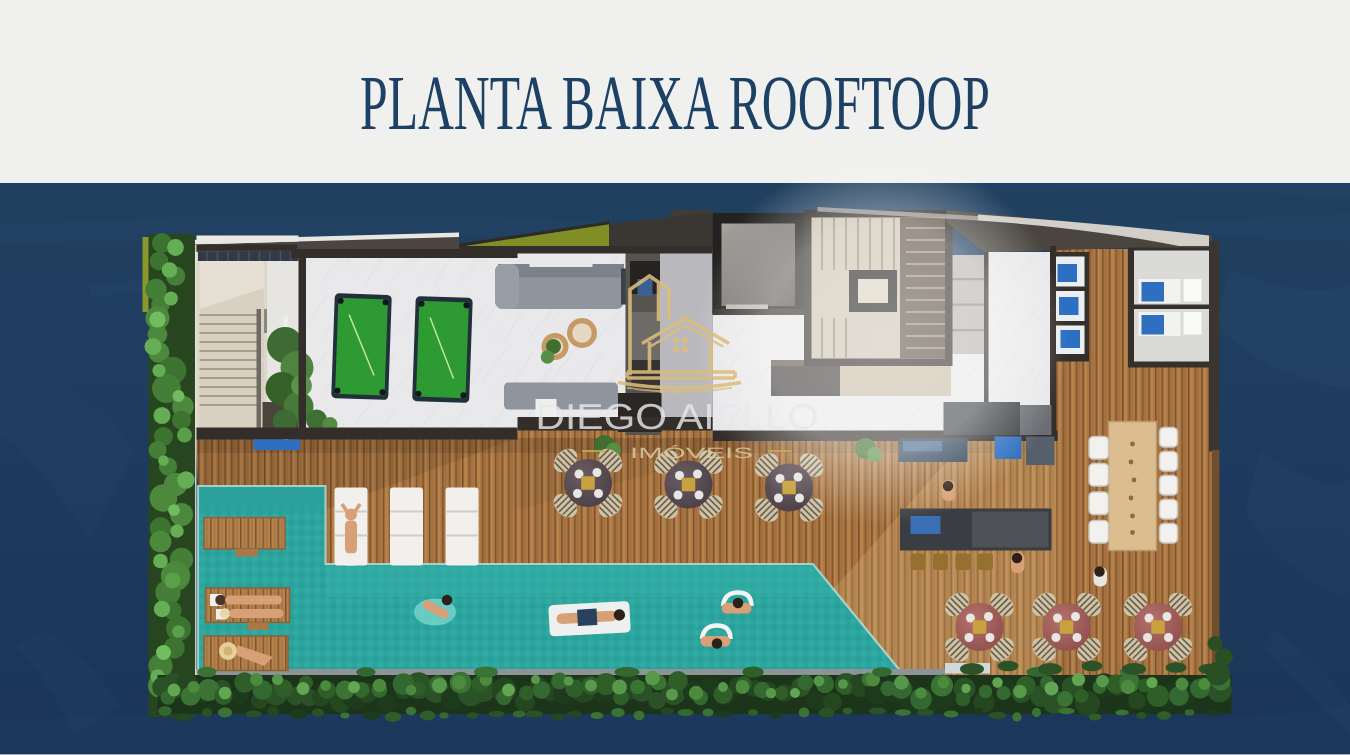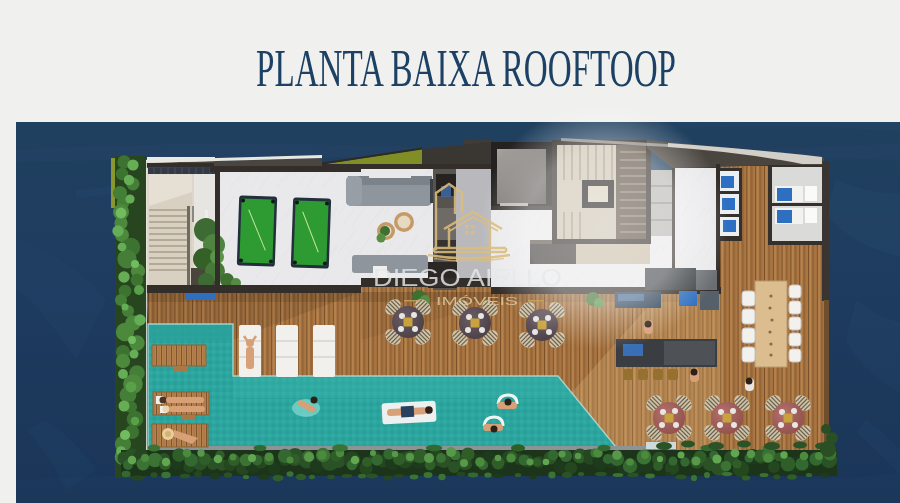--- a/index.html
+++ b/index.html
@@ -1,17 +1,17 @@
 <!DOCTYPE html>
 <html><head>
 <meta charset="utf-8">
 <style>
   html,body{margin:0;padding:0;}
   body{width:900px;height:503px;overflow:hidden;background:#f0f0ee;font-family:"Liberation Sans",sans-serif;}
-  #stage{position:relative;width:772px;height:503px;margin-left:16px;}
+  #stage{position:relative;width:772px;height:503px;}
   svg{display:block;}
 </style>
 </head>
 <body>
 <div id="stage">
 <svg width="900" height="503" viewBox="0 0 900 503" xmlns="http://www.w3.org/2000/svg">
 <defs>
   <pattern id="wd" width="8.8" height="50" patternUnits="userSpaceOnUse">
     <rect width="8.8" height="50" fill="#ab7845"></rect>
     <rect width="1" height="50" fill="#7a5028"></rect>

